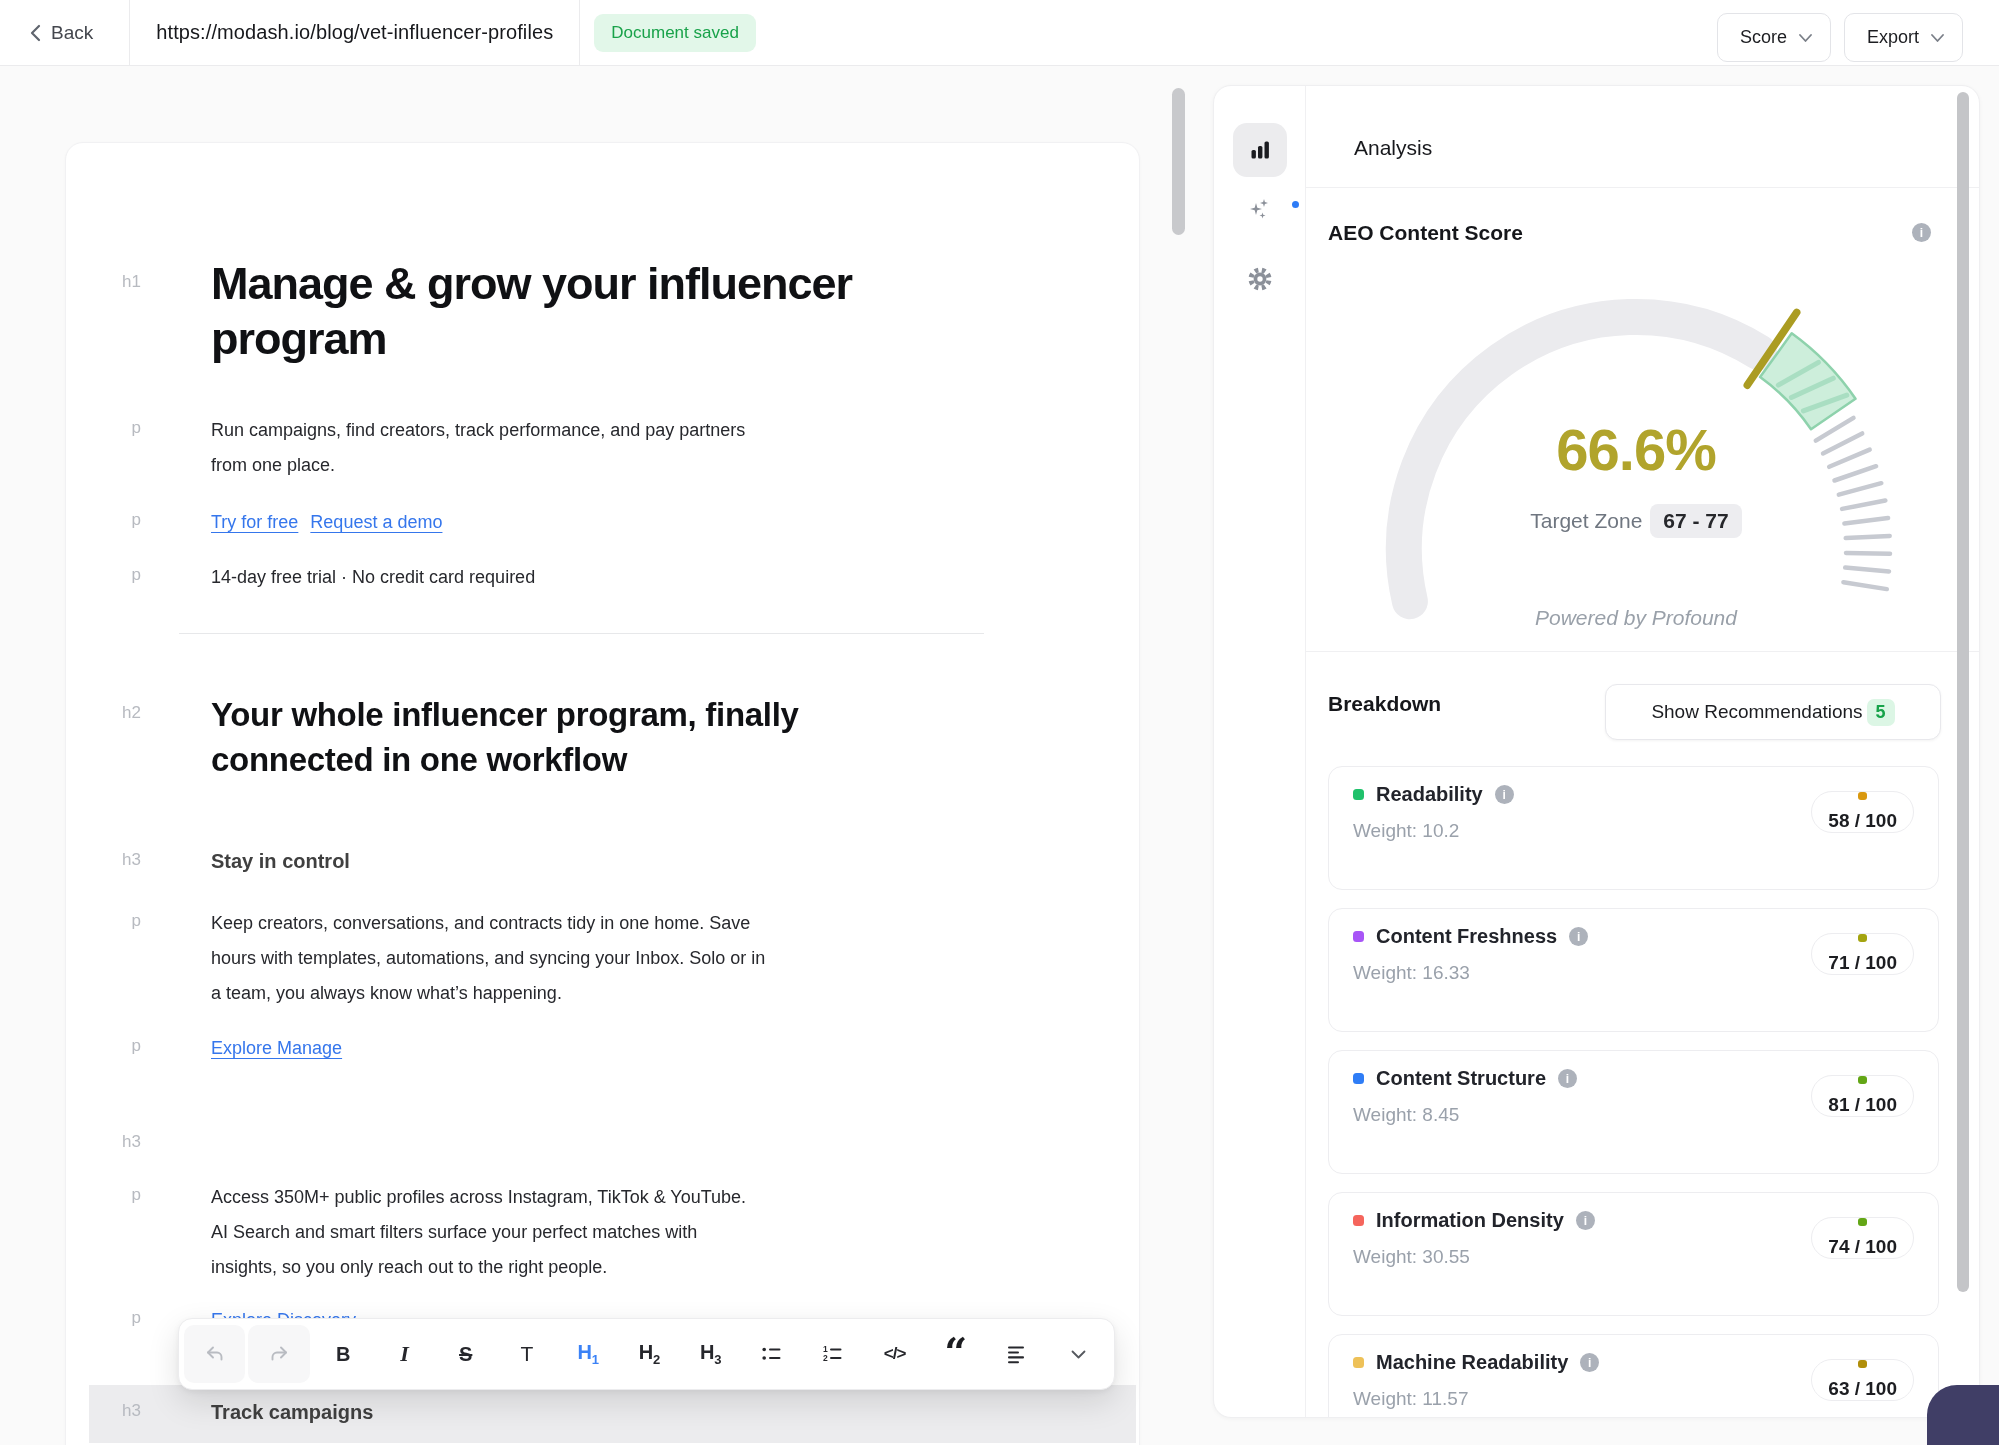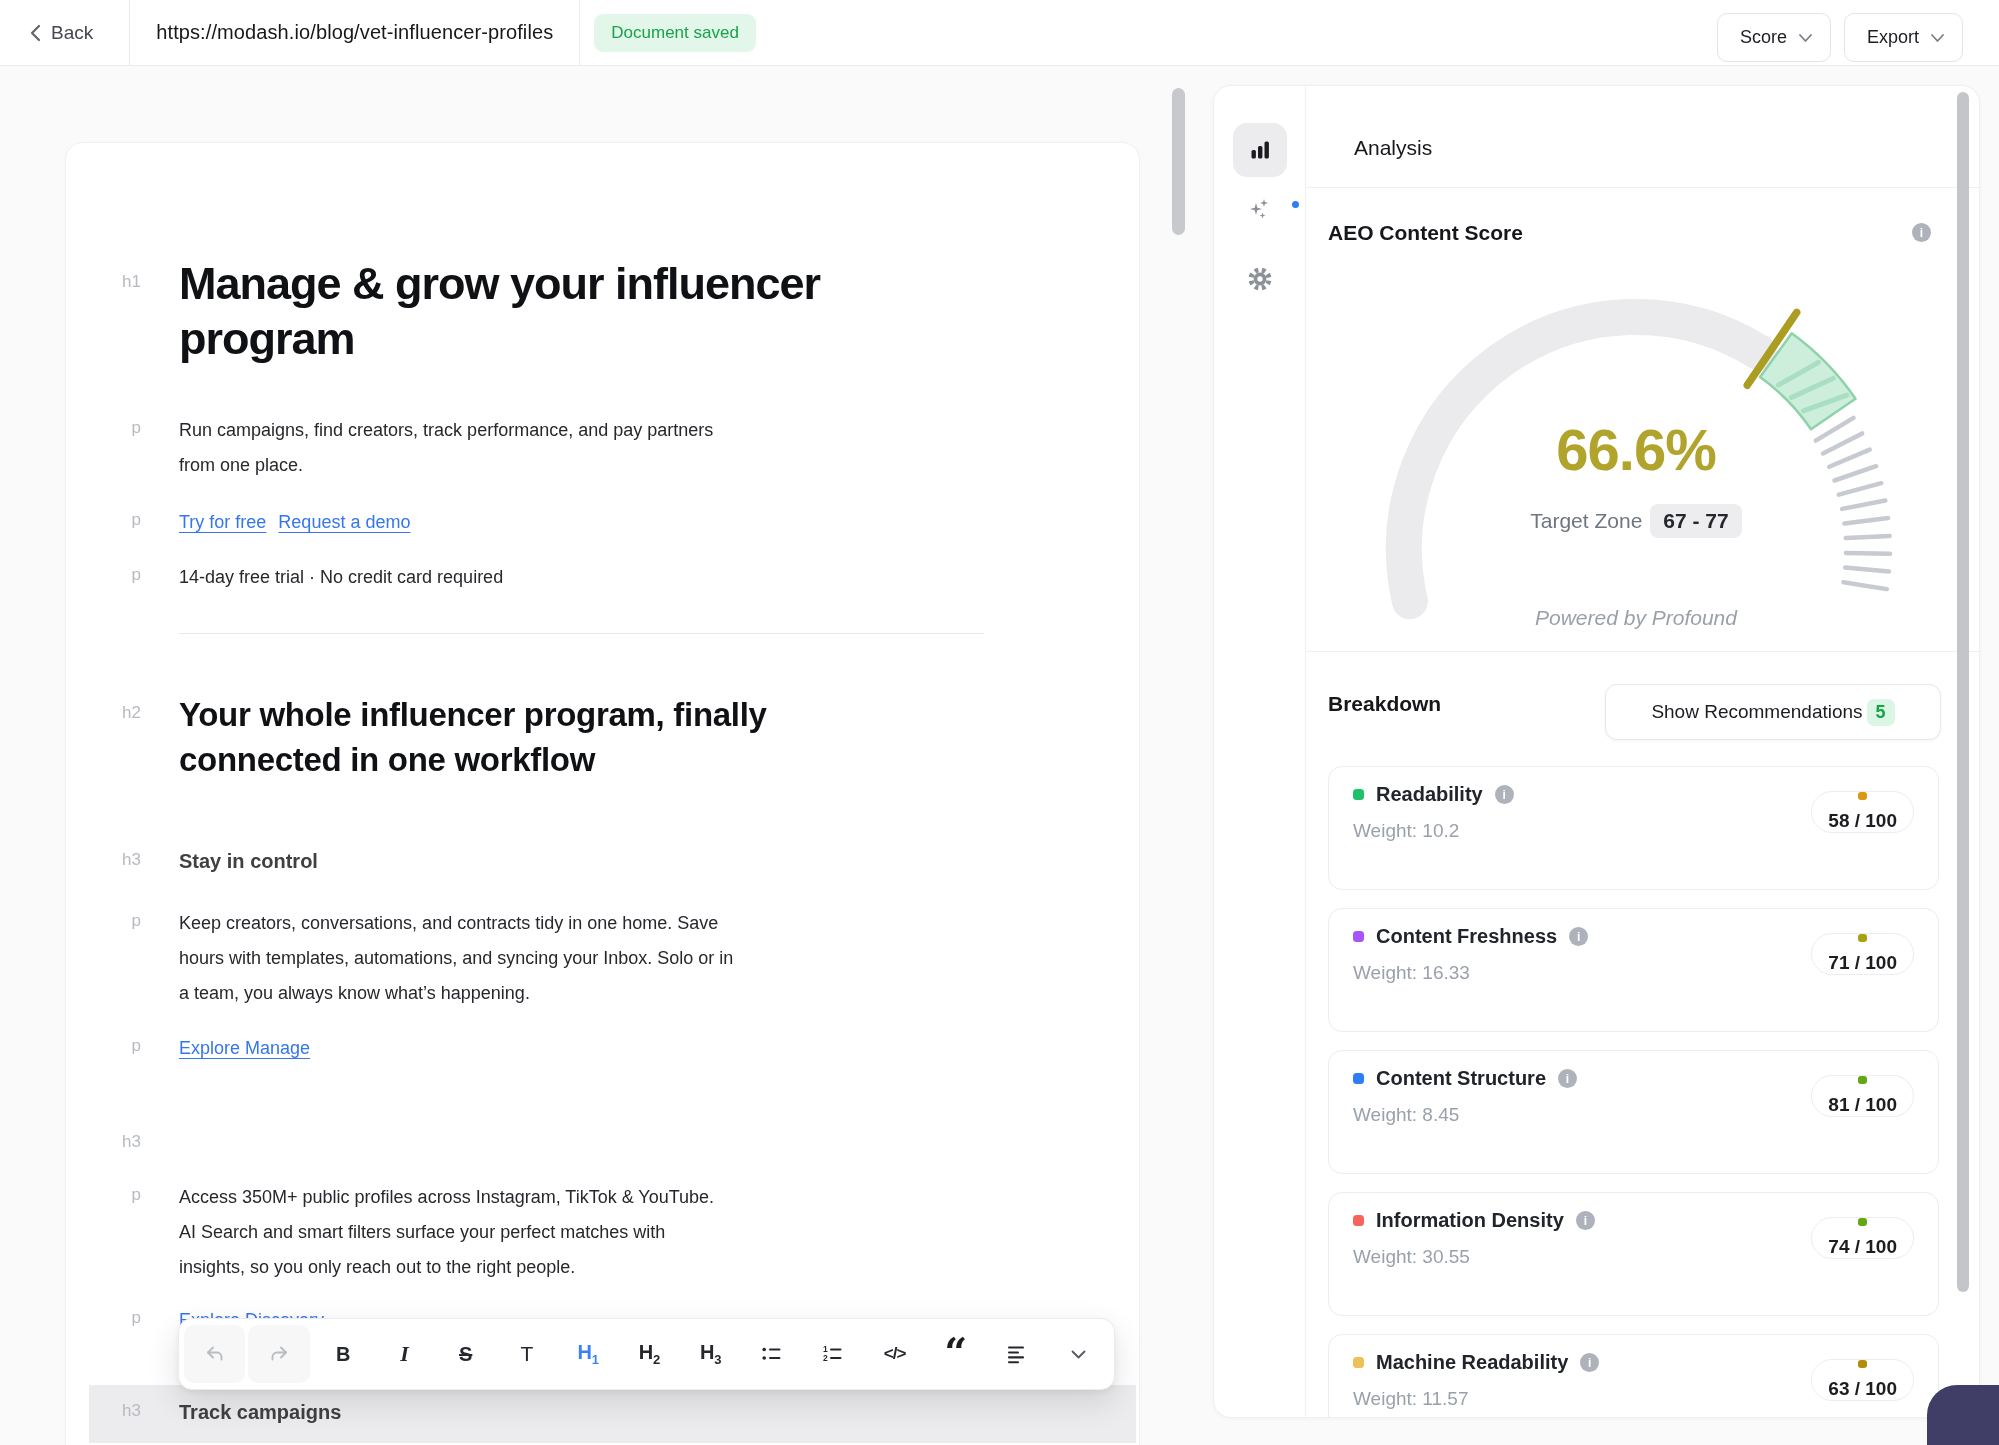--- a/index.html
+++ b/index.html
@@ -21,21 +21,21 @@
   .tb-btn { height:49px; padding:0 18px 0 22px; background:#fff; border:1px solid #e3e4e8; border-radius:10px;
             display:flex; align-items:center; gap:12px; font-size:18px; font-weight:500; color:#1c1d21; cursor:pointer; }
   .chev { width:13px; height:8px; }
 
   
   .editor-card { position:absolute; left:65px; top:142px; width:1075px; height:1500px; background:#fff;
                  border:1px solid #f1f1f3; border-radius:18px; box-shadow:0 1px 3px rgba(0,0,0,.03);
                  padding-top:113px; overflow:hidden; }
   .block { display:flex; }
   .gutter { width:113px; flex:0 0 113px; text-align:right; padding-right:38px; color:#b7bac0; font-size:17px; }
-  .bc { width:828px; white-space:pre-line; }
+  .bc { width:828px; white-space:pre-line;margin-left:32px; }
   .block.h1 .bc { font-size:45px; font-weight:800; line-height:55px; letter-spacing:-1px; color:#101114; }
   .block.h1 .gutter { padding-top:16px; }
   .block.h2 .bc { font-size:33px; font-weight:700; line-height:45px; letter-spacing:-.3px; color:#101114; }
   .block.h2 .gutter { padding-top:11px; }
   .block.h3 .bc { font-size:20px; font-weight:700; line-height:34px; color:#404040; }
   .block.h3 .gutter { padding-top:6px; }
   .block.p .bc { font-size:18px; line-height:35px; color:#27282d; }
   .block.p .gutter { padding-top:5px; }
   .bc a { color:#3576ec; text-decoration:underline; text-underline-offset:4px; cursor:pointer; margin-right:12px; }
   .block.hr { display:block; }

